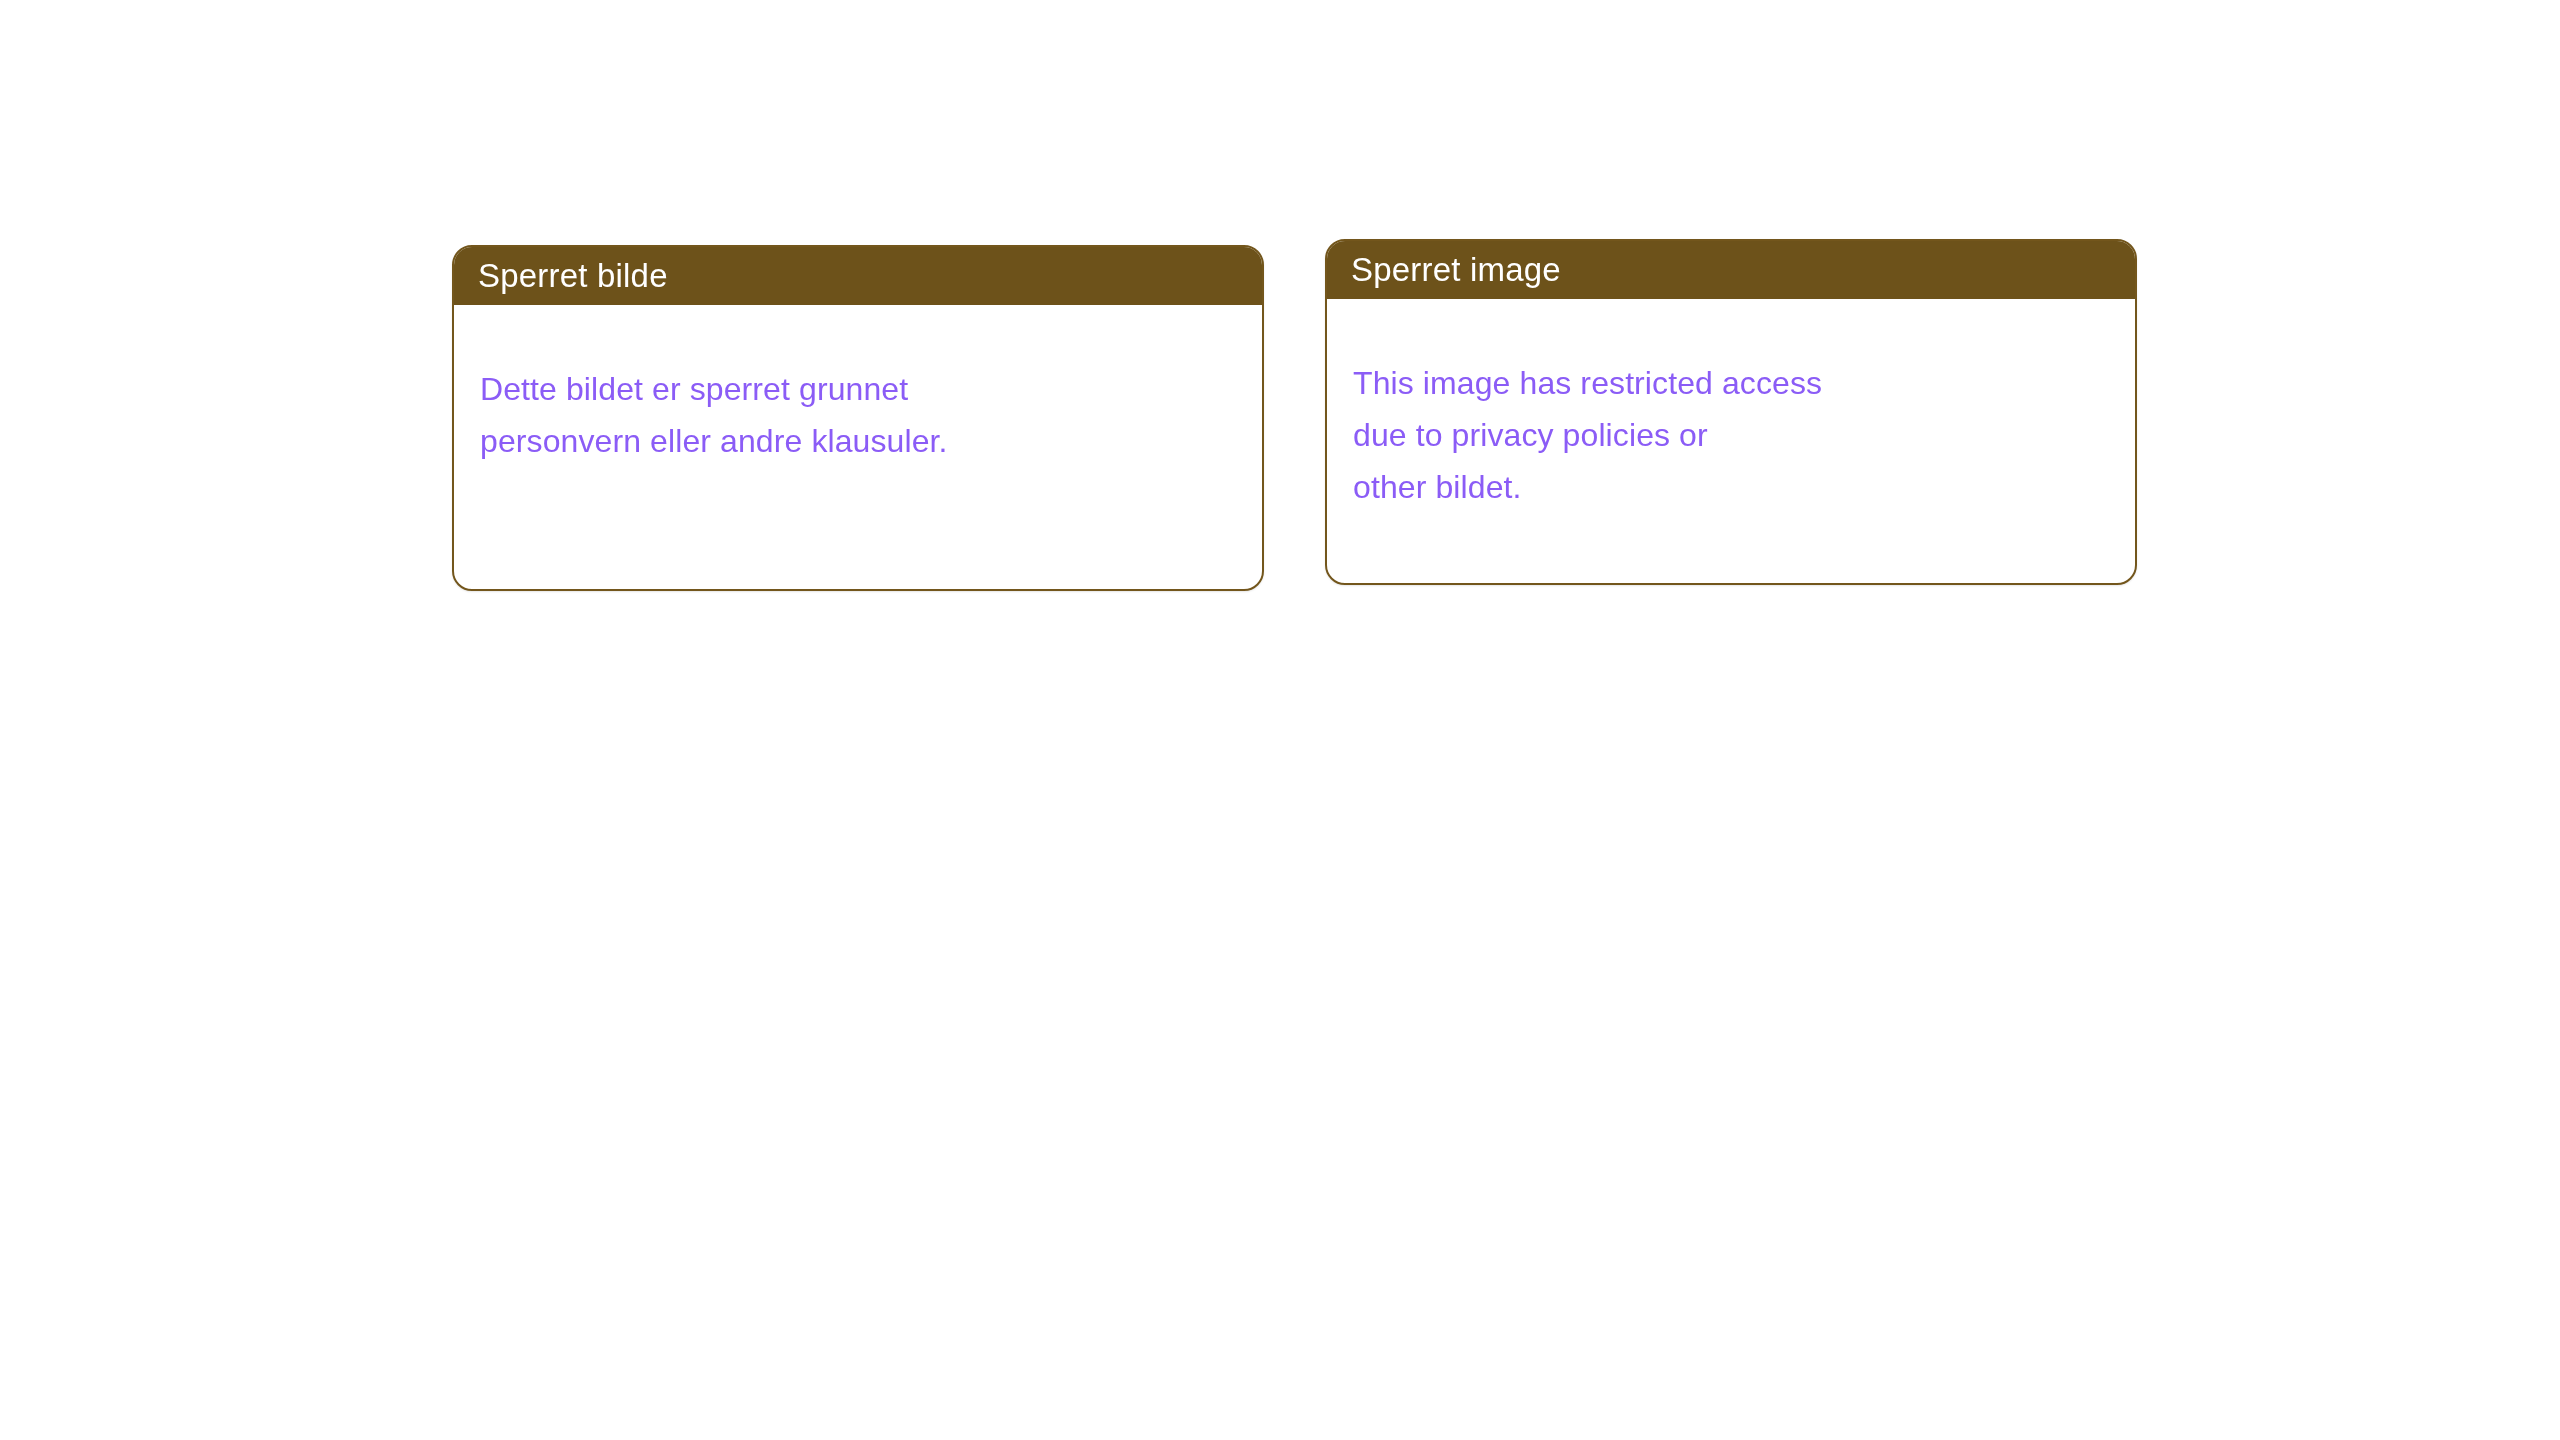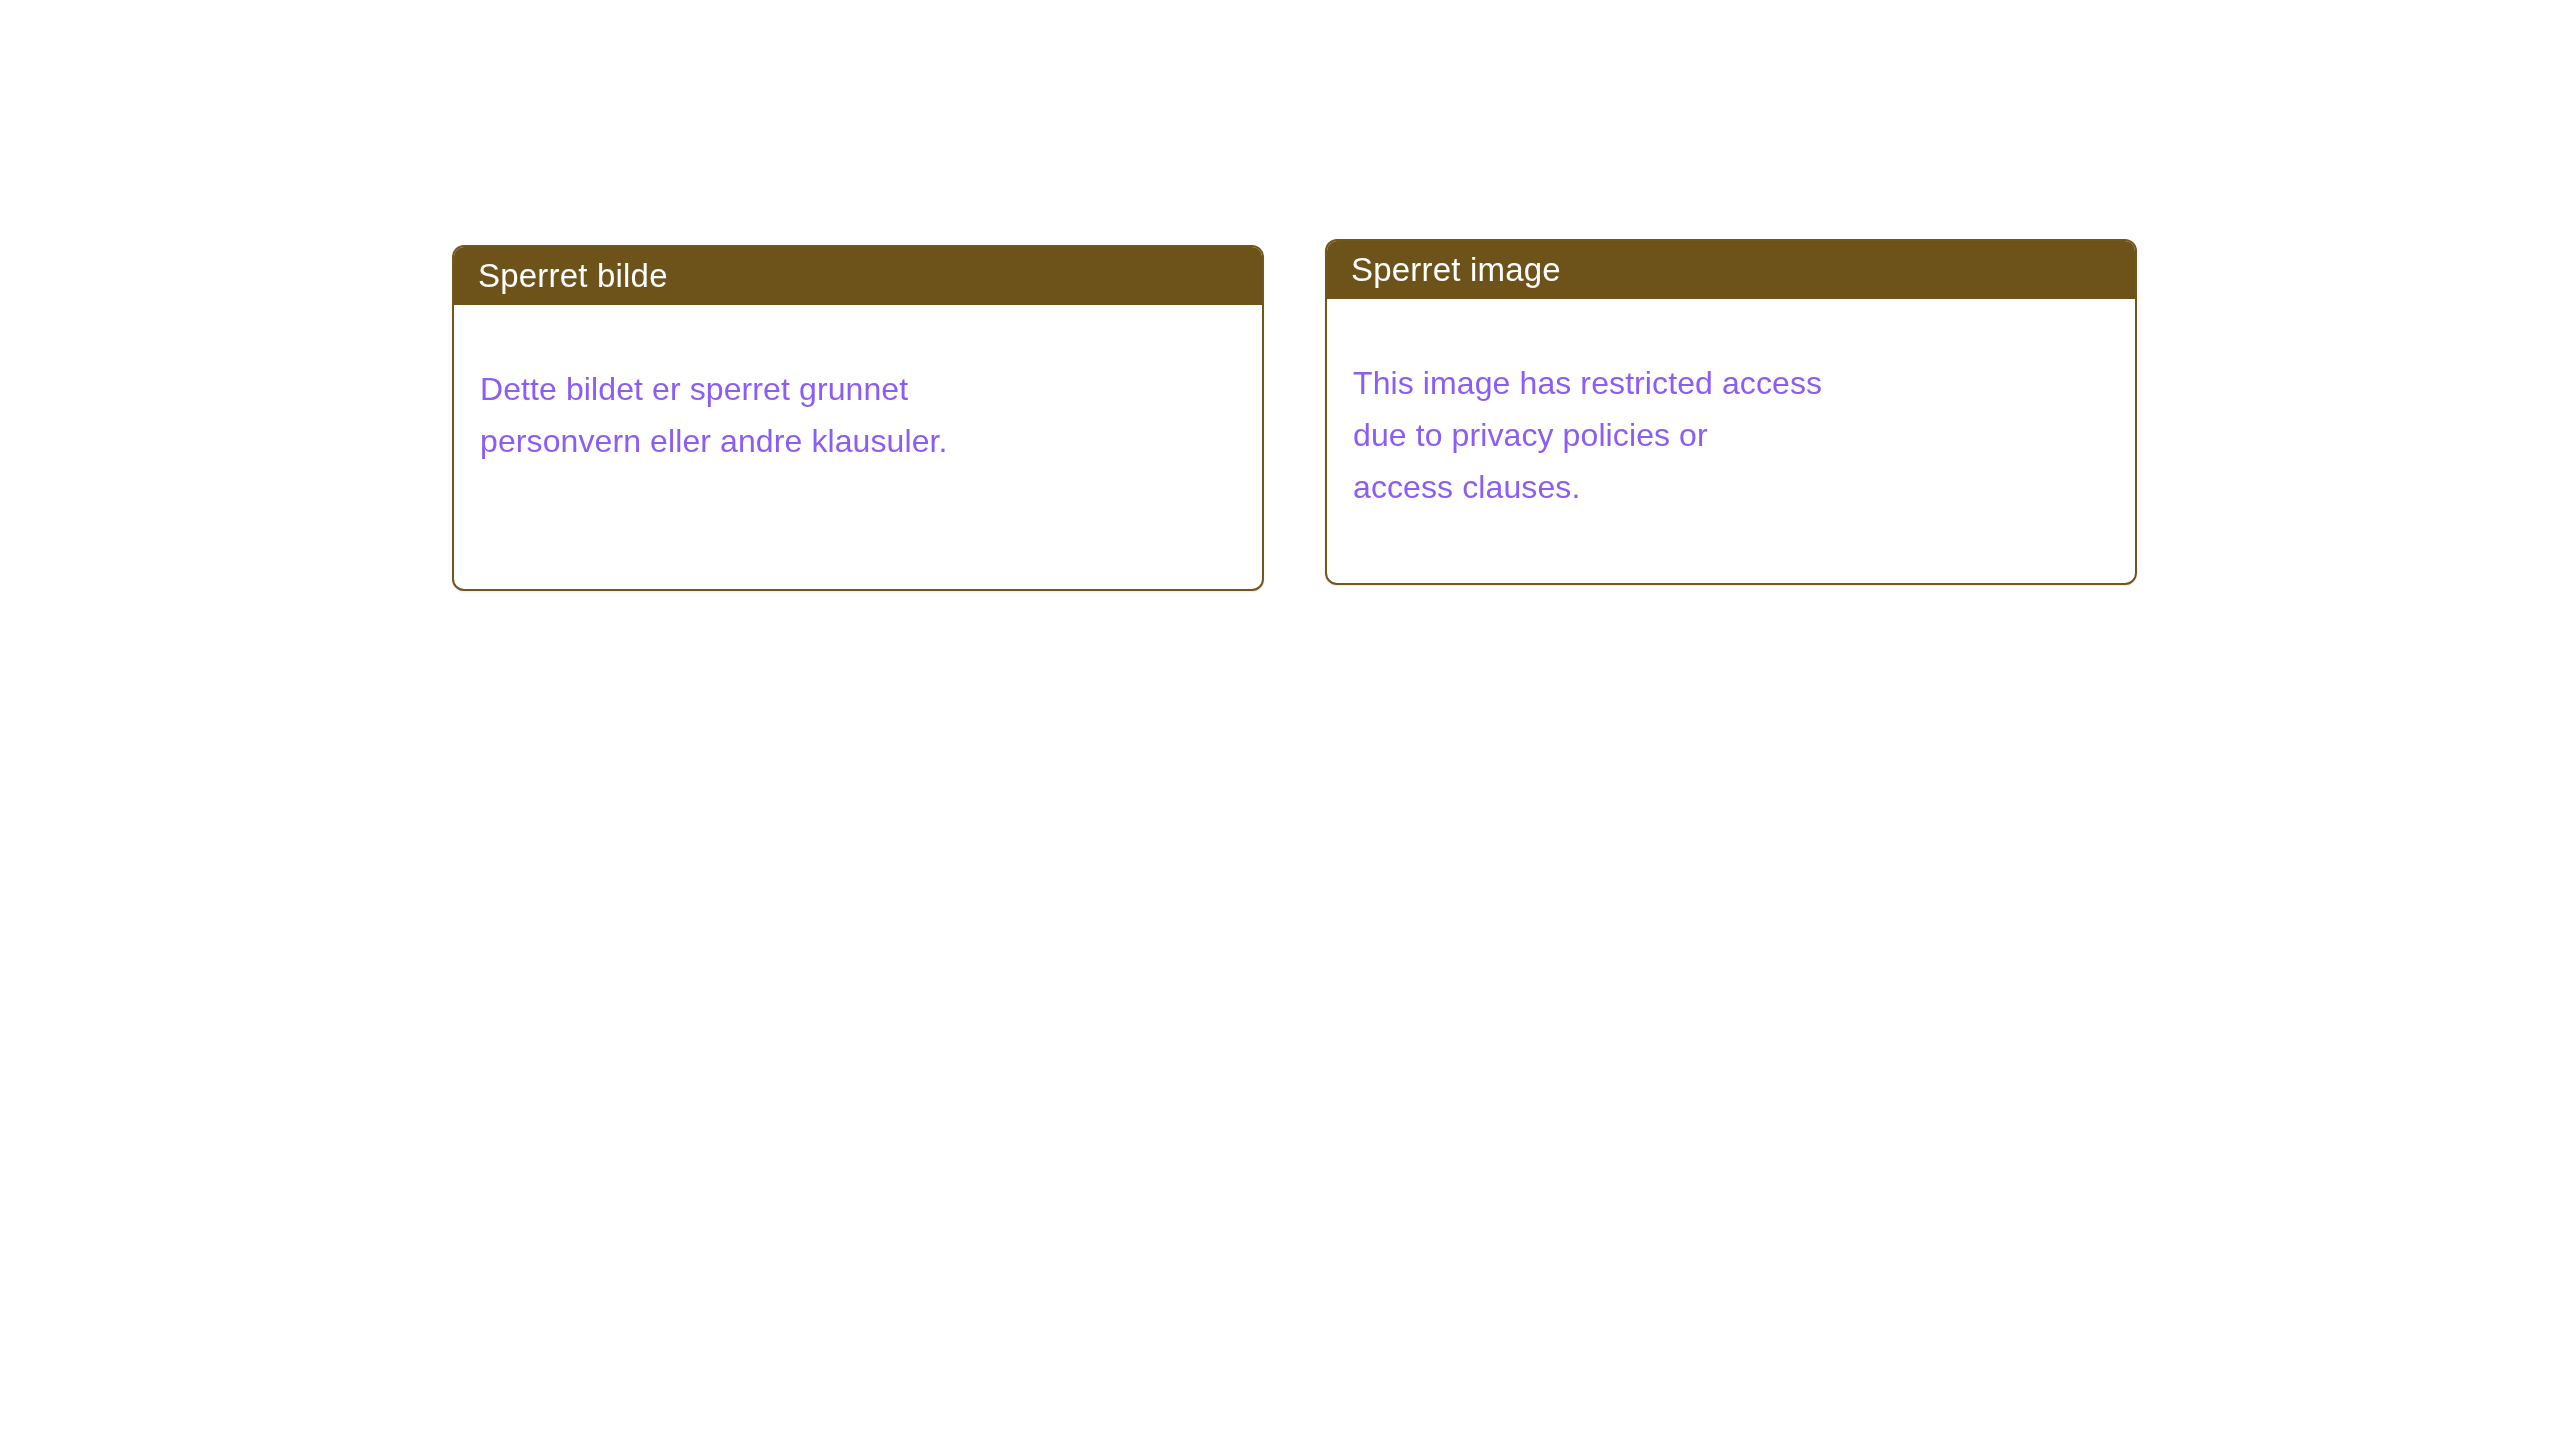--- a/index.html
+++ b/index.html
@@ -20,21 +20,21 @@
     position: relative;
     width: 2560px;
     height: 1440px;
   }
 
   .notice-card {
     position: absolute;
     box-sizing: border-box;
     background: #ffffff;
     border: 2px solid #73561c;
-    border-radius: 12px;
+    border-radius: 20px;
     overflow: hidden;
     box-shadow: 0 1px 2px rgba(0,0,0,0.10);
   }
 
   .notice-card .card-header {
     box-sizing: border-box;
     background: #6d521a;
     color: #ffffff;
     height: 58px;
     display: flex;
@@ -95,17 +95,17 @@
     </div>
   </section>
 
   <section class="notice-card" id="card-en">
     <div class="card-header">
       <span class="card-header-title">Sperret image</span>
     </div>
     <div class="card-body">
       <p class="card-body-text">This image has restricted access
 due to privacy policies or
-access clauses.</p>
+other bildet.</p>
     </div>
   </section>
 
 </div>
 
 </body></html>

